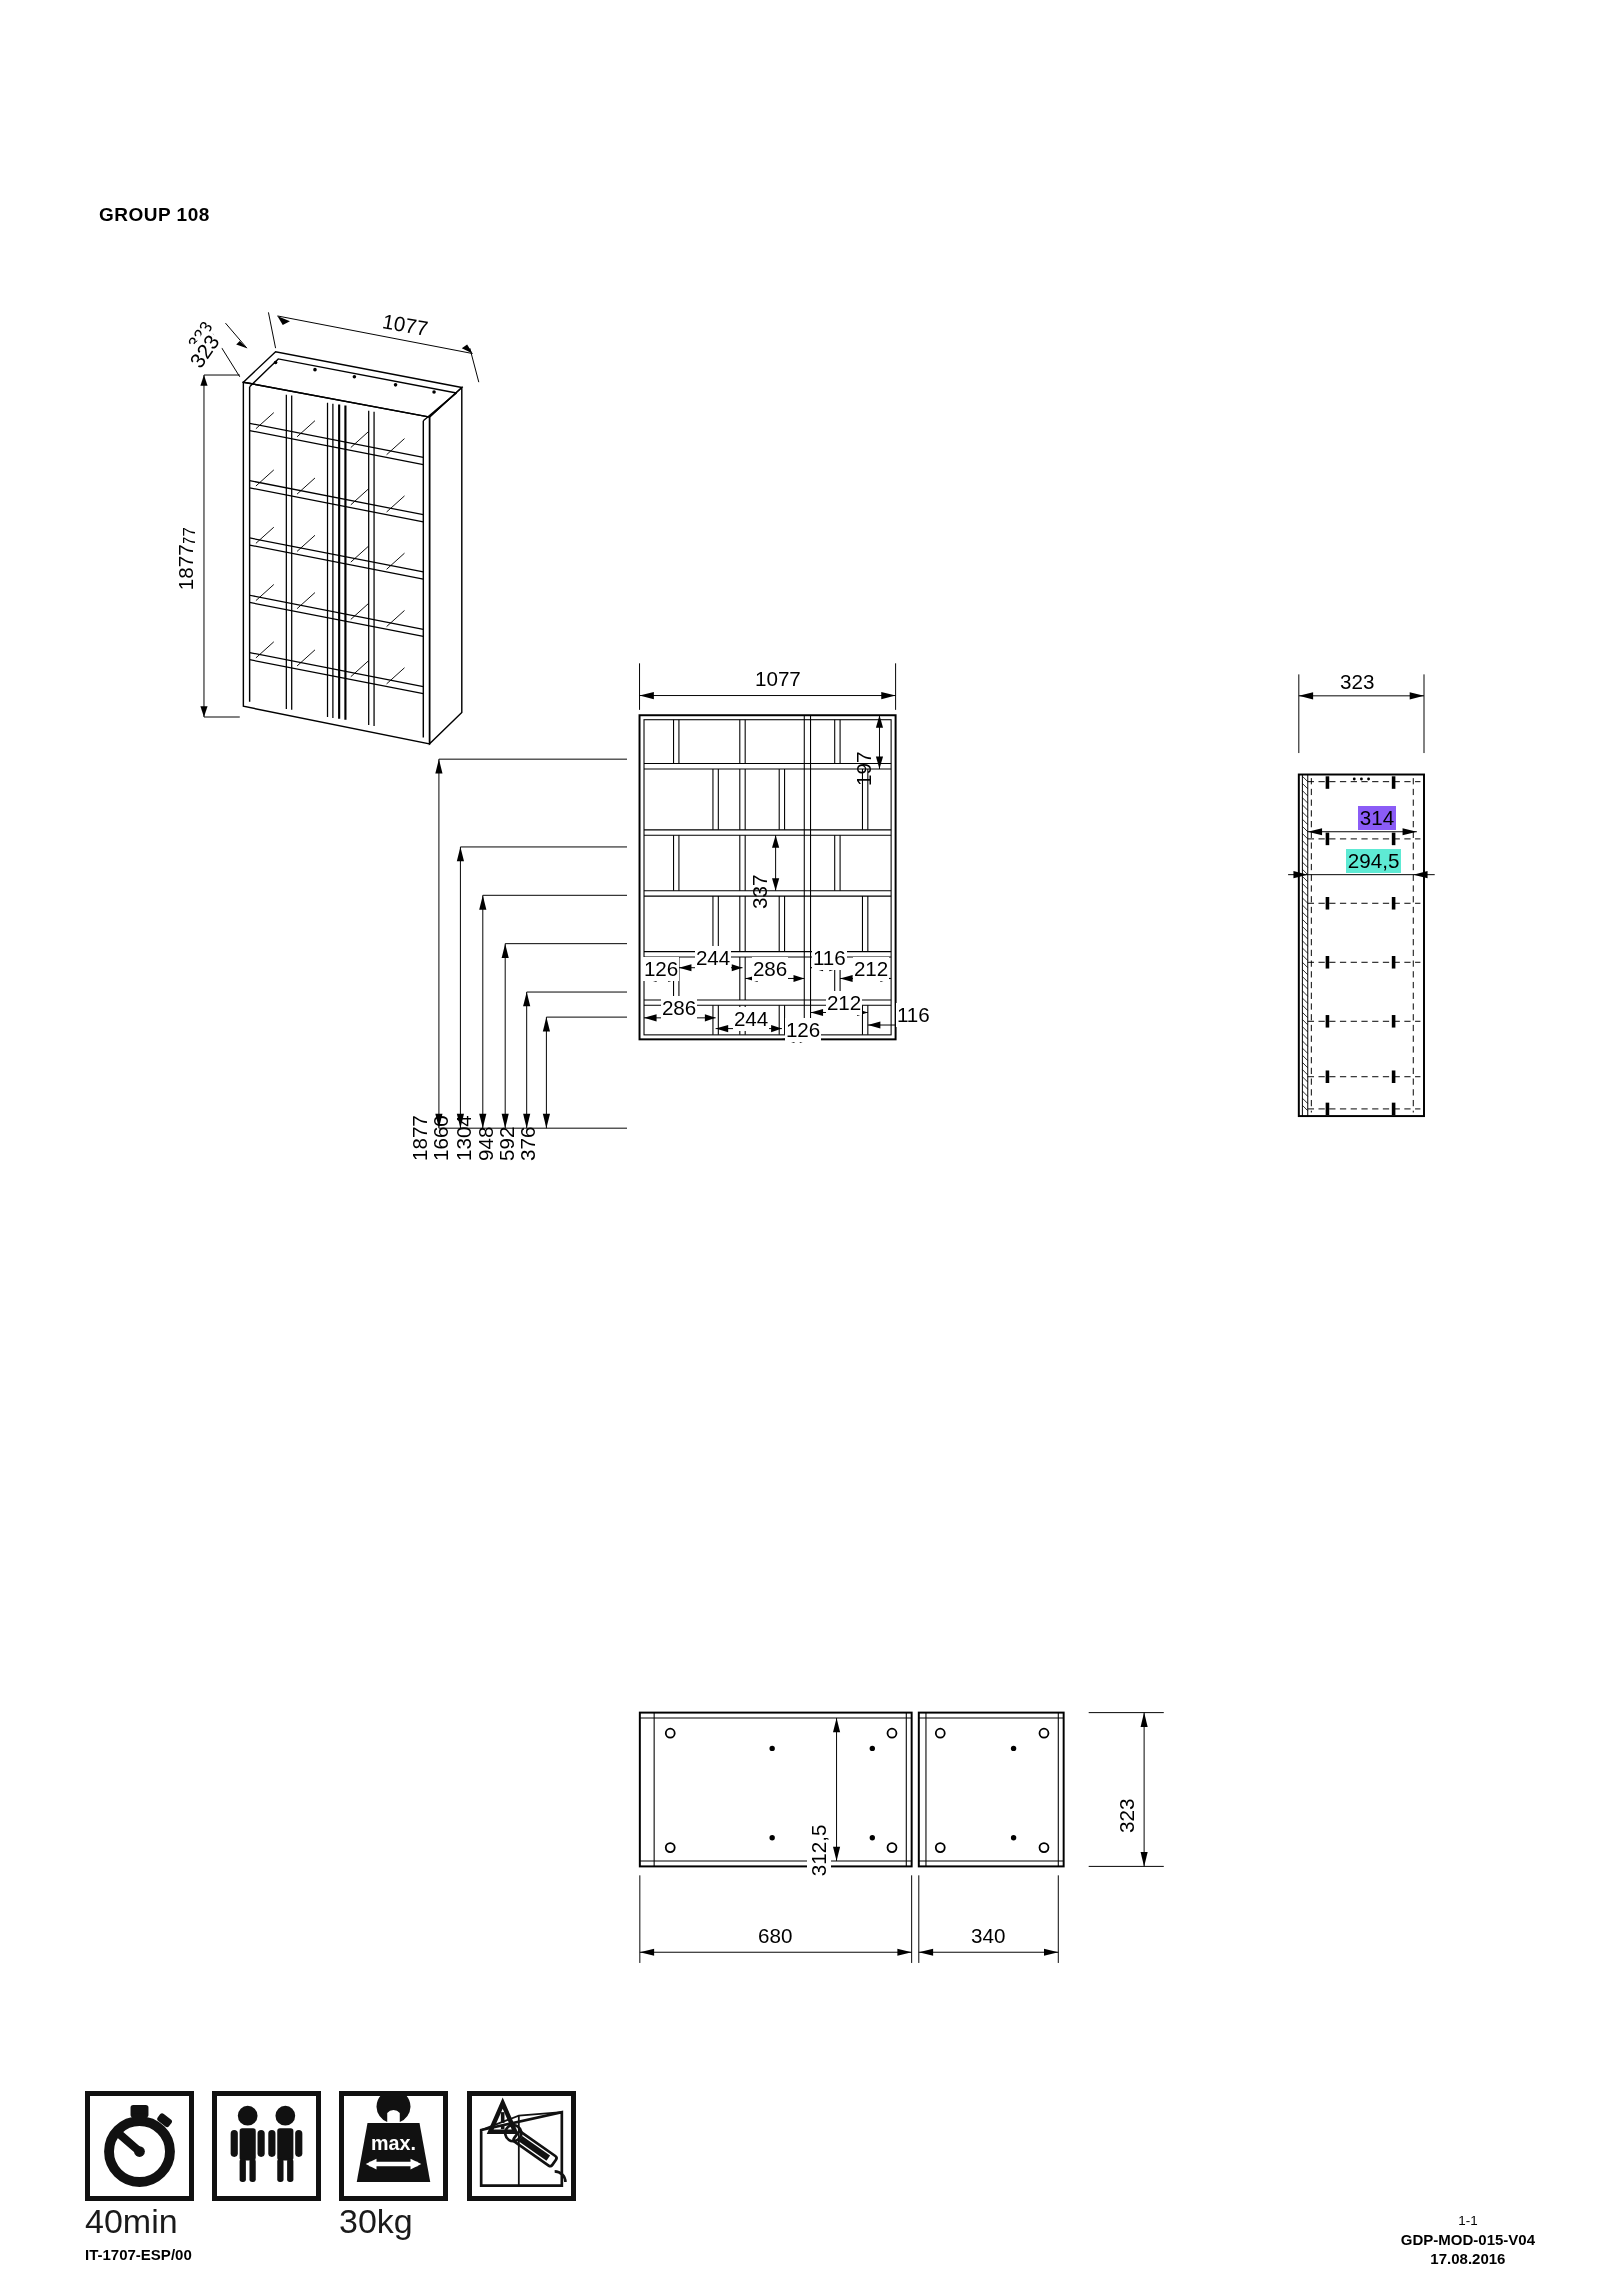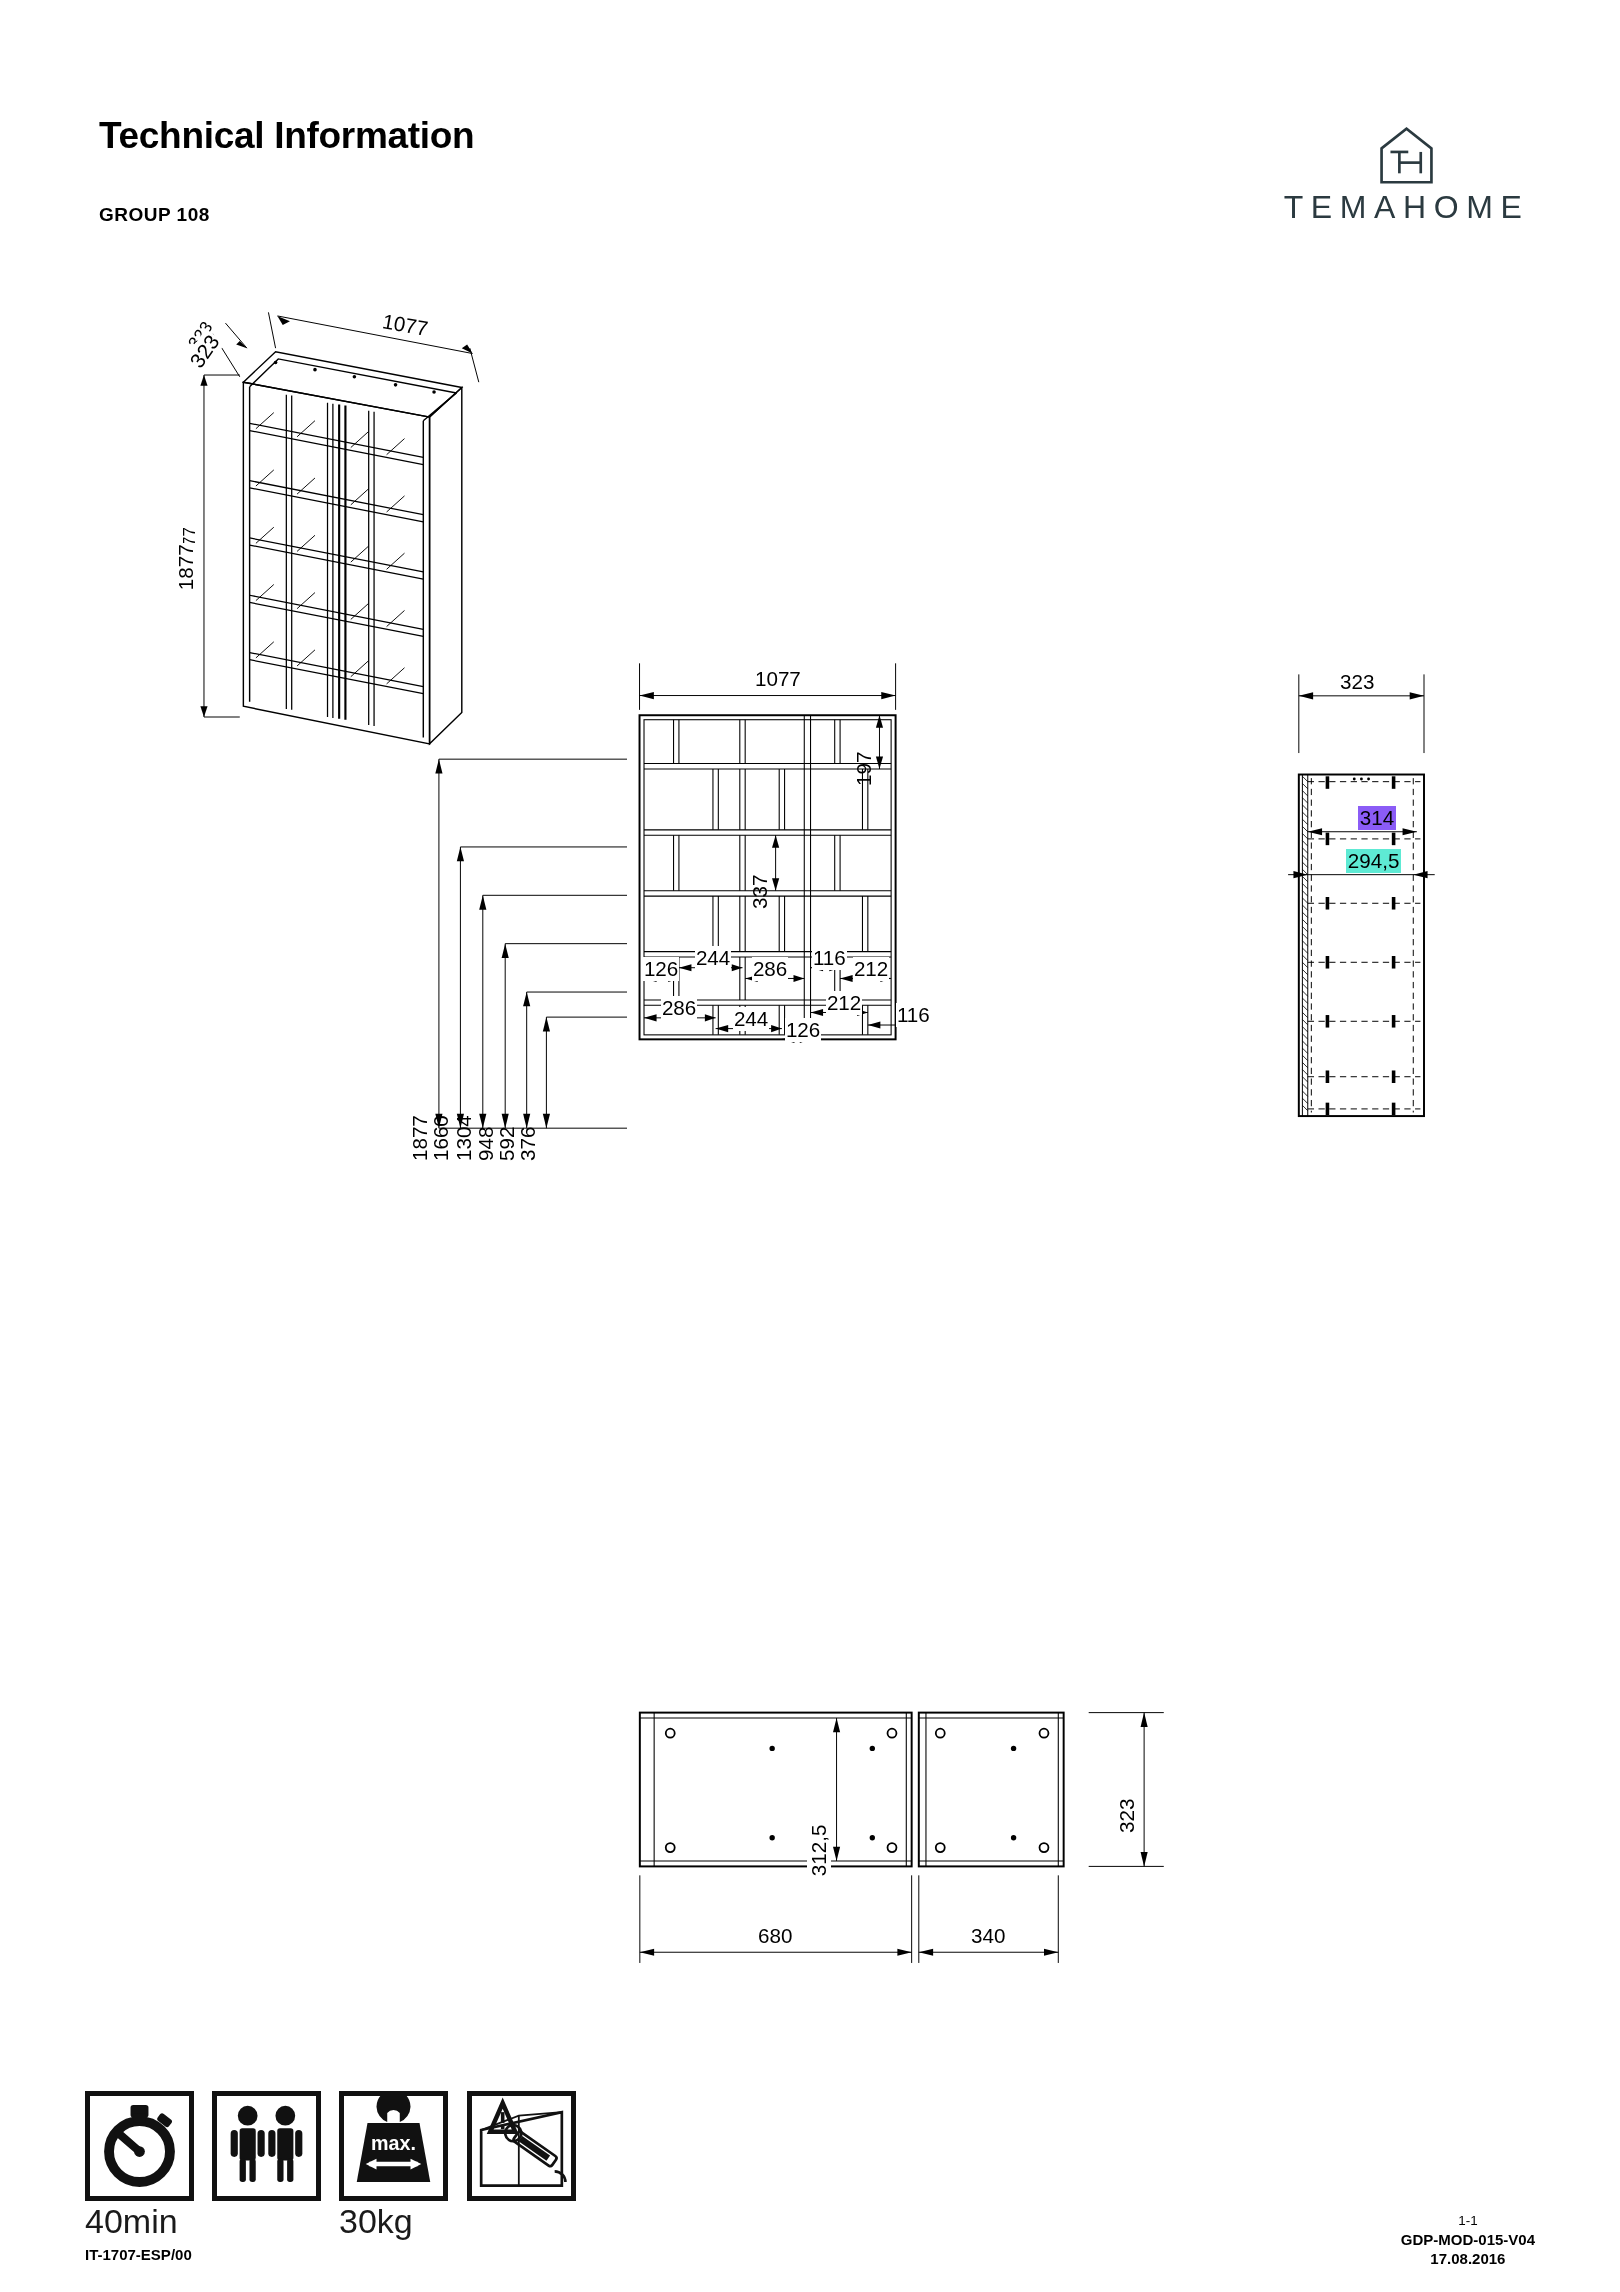--- a/index.html
+++ b/index.html
@@ -128,35 +128,22 @@
     line-height: 1.32;
   }
   #footer-page { font-size: 13.4px; font-weight: normal; }
   #footer-code, #footer-date { font-weight: bold; }
 </style>
 </head>
 <body>
 
 <div id="page">
 
-  <div id="header-title">Technical Information</div>
   <div id="header-subtitle">GROUP 108</div>
 
-  <div id="logo">
-    <div id="logo-mark">
-      <svg width="57" height="61" viewBox="0 0 64 68" xmlns="http://www.w3.org/2000/svg">
-        <path d="M4 26 L32 4 L60 26 L60 64 L4 64 Z" fill="none" stroke="#2b3a40" stroke-width="3"></path>
-        <path d="M14 30 L34 30" stroke="#2b3a40" stroke-width="3"></path>
-        <path d="M24 30 L24 54" stroke="#2b3a40" stroke-width="3"></path>
-        <path d="M24 42 L48 42" stroke="#2b3a40" stroke-width="3"></path>
-        <path d="M48 30 L48 54" stroke="#2b3a40" stroke-width="3"></path>
-      </svg>
-    </div>
-    <div id="logo-word">TEMAHOME</div>
-  </div>
 
   <div id="iso-view">
     <svg width="376" height="466" viewBox="0 0 420 520" xmlns="http://www.w3.org/2000/svg">
       <g fill="none" stroke="#000" stroke-width="1.6" stroke-linejoin="miter">
 
         <path d="M92 96 L92 458 L300 500 L300 135 Z"></path>
 
         <path d="M92 96 L128 62 L336 102 L300 135 Z"></path>
 
         <path d="M300 135 L336 102 L336 465 L300 500 Z"></path>

